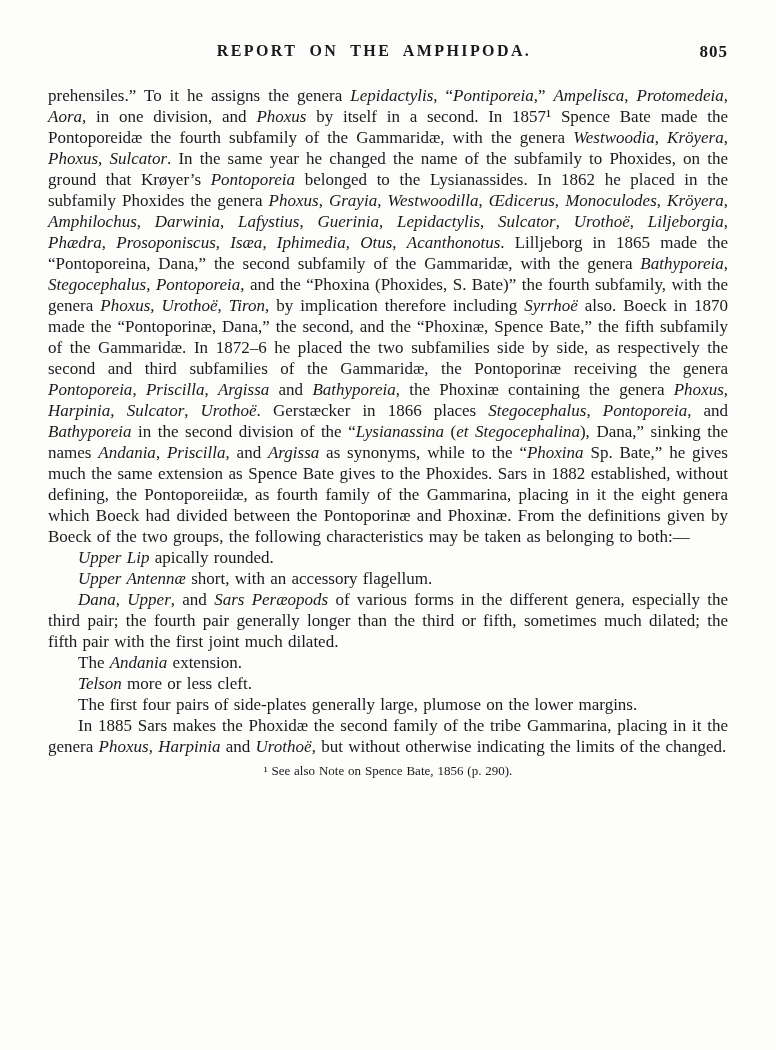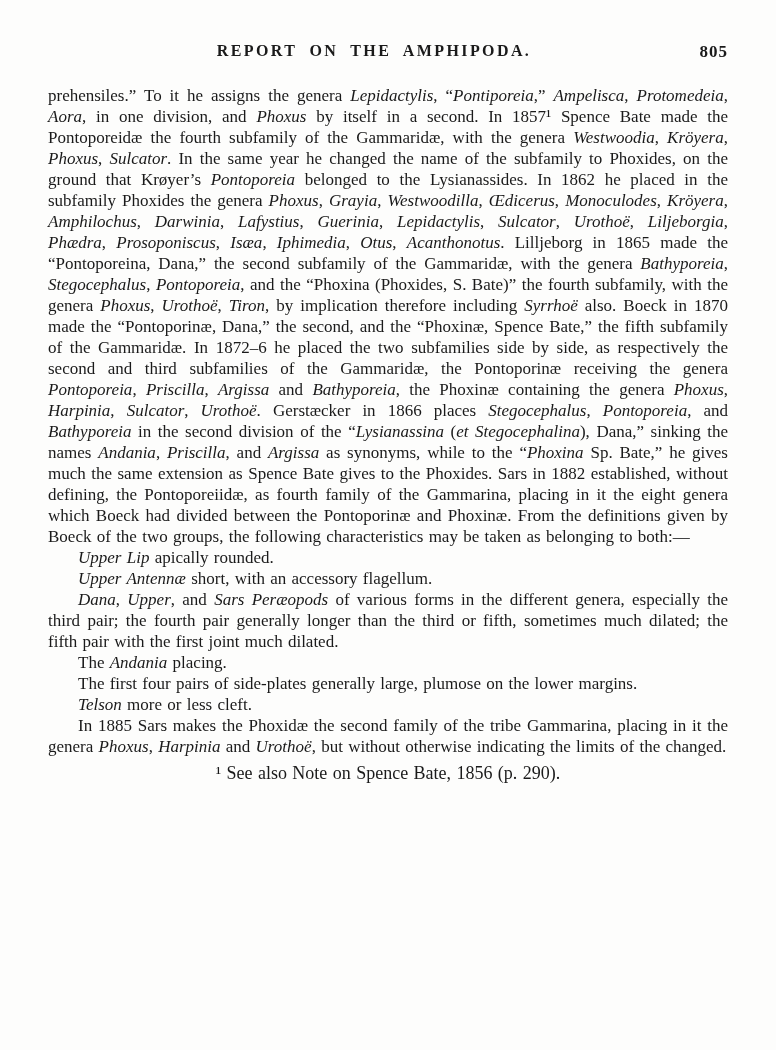--- a/index.html
+++ b/index.html
@@ -55,36 +55,36 @@
   }
   p.para.indent {
     text-indent: 30px;
   }
   .it {
     font-style: italic;
   }
   .footnote {
     margin-top: 6px;
     text-align: center;
-    font-size: 18px;
+    font-size: 13px;
     word-spacing: 0.05em;
   }
 </style>
 </head>
 <body>
 
 <div class="page">
   <div class="header">
     <div class="running-title">REPORT ON THE AMPHIPODA.</div>
     <div class="page-number">805</div>
   </div>
   <div class="text-body">
       <p class="para"><span>prehensiles.”  To it he assigns the genera </span><span class="it">Lepidactylis</span><span>, “</span><span class="it">Pontiporeia</span><span>,” </span><span class="it">Ampelisca</span><span>, </span><span class="it">Protomedeia</span><span>, </span><span class="it">Aora</span><span>, in one division, and </span><span class="it">Phoxus</span><span> by itself in a second.  In 1857¹ Spence Bate made the Pontoporeidæ the fourth subfamily of the Gammaridæ, with the genera </span><span class="it">Westwoodia</span><span>, </span><span class="it">Kröyera</span><span>, </span><span class="it">Phoxus</span><span>, </span><span class="it">Sulcator</span><span>.  In the same year he changed the name of the subfamily to Phoxides, on the ground that Krøyer’s </span><span class="it">Pontoporeia</span><span> belonged to the Lysianassides.  In 1862 he placed in the subfamily Phoxides the genera </span><span class="it">Phoxus</span><span>, </span><span class="it">Grayia</span><span>, </span><span class="it">Westwoodilla</span><span>, </span><span class="it">Œdicerus</span><span>, </span><span class="it">Monoculodes</span><span>, </span><span class="it">Kröyera</span><span>, </span><span class="it">Amphilochus</span><span>, </span><span class="it">Darwinia</span><span>, </span><span class="it">Lafystius</span><span>, </span><span class="it">Guerinia</span><span>, </span><span class="it">Lepidactylis</span><span>, </span><span class="it">Sulcator</span><span>, </span><span class="it">Urothoë</span><span>, </span><span class="it">Liljeborgia</span><span>, </span><span class="it">Phædra</span><span>, </span><span class="it">Prosoponiscus</span><span>, </span><span class="it">Isæa</span><span>, </span><span class="it">Iphimedia</span><span>, </span><span class="it">Otus</span><span>, </span><span class="it">Acanthonotus</span><span>.  Lilljeborg in 1865 made the “Pontoporeina, Dana,” the second subfamily of the Gammaridæ, with the genera </span><span class="it">Bathyporeia</span><span>, </span><span class="it">Stegocephalus</span><span>, </span><span class="it">Pontoporeia</span><span>, and the “Phoxina (Phoxides, S. Bate)” the fourth subfamily, with the genera </span><span class="it">Phoxus</span><span>, </span><span class="it">Urothoë</span><span>, </span><span class="it">Tiron</span><span>, by implication therefore including </span><span class="it">Syrrhoë</span><span> also.  Boeck in 1870 made the “Pontoporinæ, Dana,” the second, and the “Phoxinæ, Spence Bate,” the fifth subfamily of the Gammaridæ.  In 1872–6 he placed the two subfamilies side by side, as respectively the second and third subfamilies of the Gammaridæ, the Pontoporinæ receiving the genera </span><span class="it">Pontoporeia</span><span>, </span><span class="it">Priscilla</span><span>, </span><span class="it">Argissa</span><span> and </span><span class="it">Bathyporeia</span><span>, the Phoxinæ containing the genera </span><span class="it">Phoxus</span><span>, </span><span class="it">Harpinia</span><span>, </span><span class="it">Sulcator</span><span>, </span><span class="it">Urothoë</span><span>.  Gerstæcker in 1866 places </span><span class="it">Stegocephalus</span><span>, </span><span class="it">Pontoporeia</span><span>, and </span><span class="it">Bathyporeia</span><span> in the second division of the “</span><span class="it">Lysianassina</span><span> (</span><span class="it">et Stegocephalina</span><span>), Dana,” sinking the names </span><span class="it">Andania</span><span>, </span><span class="it">Priscilla</span><span>, and </span><span class="it">Argissa</span><span> as synonyms, while to the “</span><span class="it">Phoxina</span><span> Sp. Bate,” he gives much the same extension as Spence Bate gives to the Phoxides. Sars in 1882 established, without defining, the Pontoporeiidæ, as fourth family of the Gammarina, placing in it the eight genera which Boeck had divided between the Pontoporinæ and Phoxinæ.  From the definitions given by Boeck of the two groups, the following characteristics may be taken as belonging to both:—</span></p>
       <p class="para indent"><span class="it">Upper Lip</span><span> apically rounded.</span></p>
       <p class="para indent"><span class="it">Upper Antennæ</span><span> short, with an accessory flagellum.</span></p>
       <p class="para indent"><span class="it">Dana</span><span>, </span><span class="it">Upper</span><span>, and </span><span class="it">Sars Peræopods</span><span> of various forms in the different genera, especially the third pair; the fourth pair generally longer than the third or fifth, sometimes much dilated; the fifth pair with the first joint much dilated.</span></p>
-      <p class="para indent"><span>The </span><span class="it">Andania</span><span> placing.</span></p>
+      <p class="para indent"><span>The </span><span class="it">Andania</span><span> extension.</span></p>
+      <p class="para indent"><span class="it">Telson</span><span> more or less cleft.</span></p>
       <p class="para indent"><span>The first four pairs of side-plates generally large, plumose on the lower margins.</span></p>
-      <p class="para indent"><span class="it">Telson</span><span> more or less cleft.</span></p>
       <p class="para indent"><span>In 1885 Sars makes the Phoxidæ the second family of the tribe Gammarina, placing in it the genera </span><span class="it">Phoxus</span><span>, </span><span class="it">Harpinia</span><span> and </span><span class="it">Urothoë</span><span>, but without otherwise indicating the limits of the changed.</span></p>
     </div>
   <div class="footnote">¹ See also Note on Spence Bate, 1856 (p. 290).</div>
 </div>
 
 </body></html>

